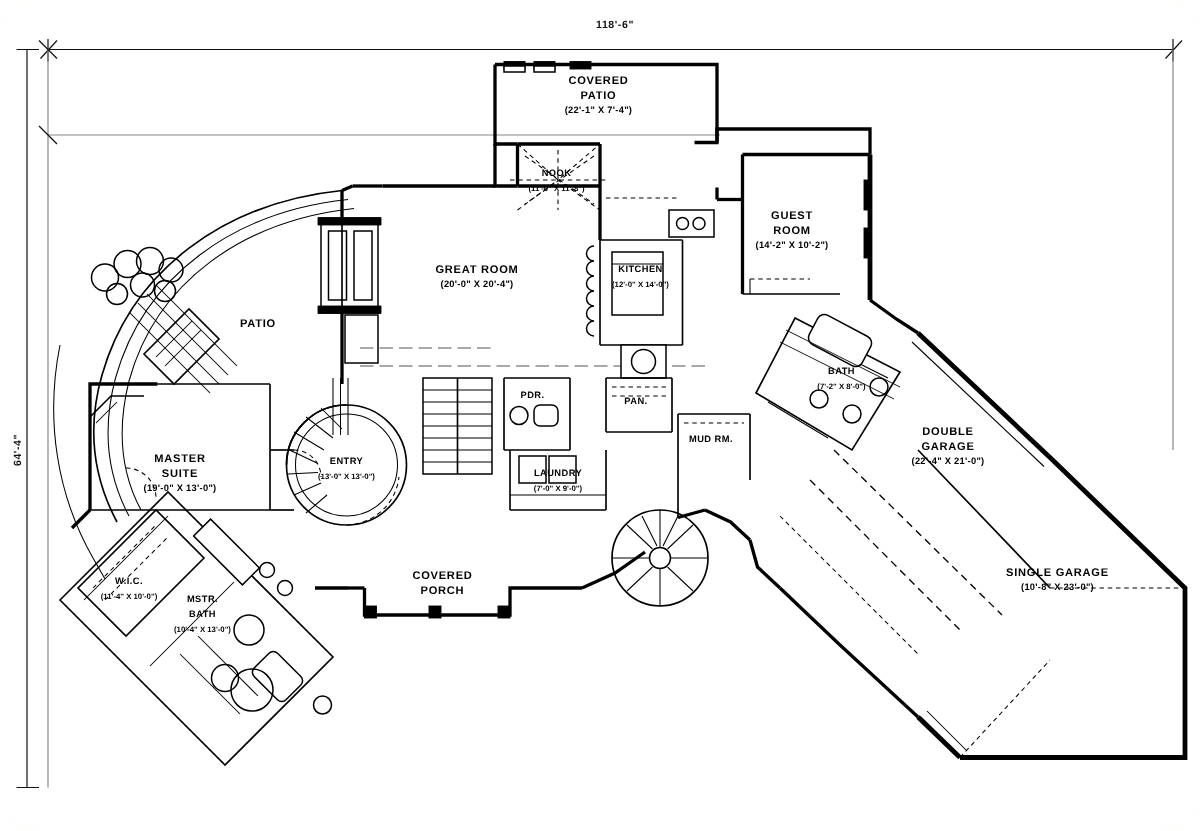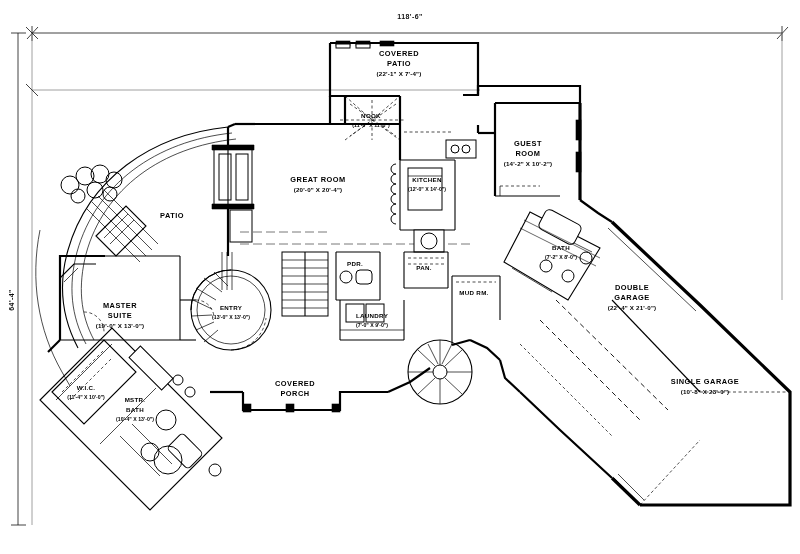--- a/index.html
+++ b/index.html
@@ -7,20 +7,21 @@
     padding: 0;
     background: #ffffff;
   }
   #plan-root {
     position: relative;
     width: 800px;
     height: 554px;
     background: #fef9c3;
     font-family: "Liberation Sans", sans-serif;
     overflow: hidden;
+    border-radius: 25px;
   }
   svg#floorplan {
     display: block;
     width: 800px;
     height: 554px;
   }
   .wall        { fill: none; stroke: #000000; stroke-width: 2.2; }
   .wall-heavy  { fill: none; stroke: #000000; stroke-width: 3.2; }
   .wall-thin   { fill: none; stroke: #000000; stroke-width: 1.1; }
   .wall-hair   { fill: none; stroke: #000000; stroke-width: 0.7; }

